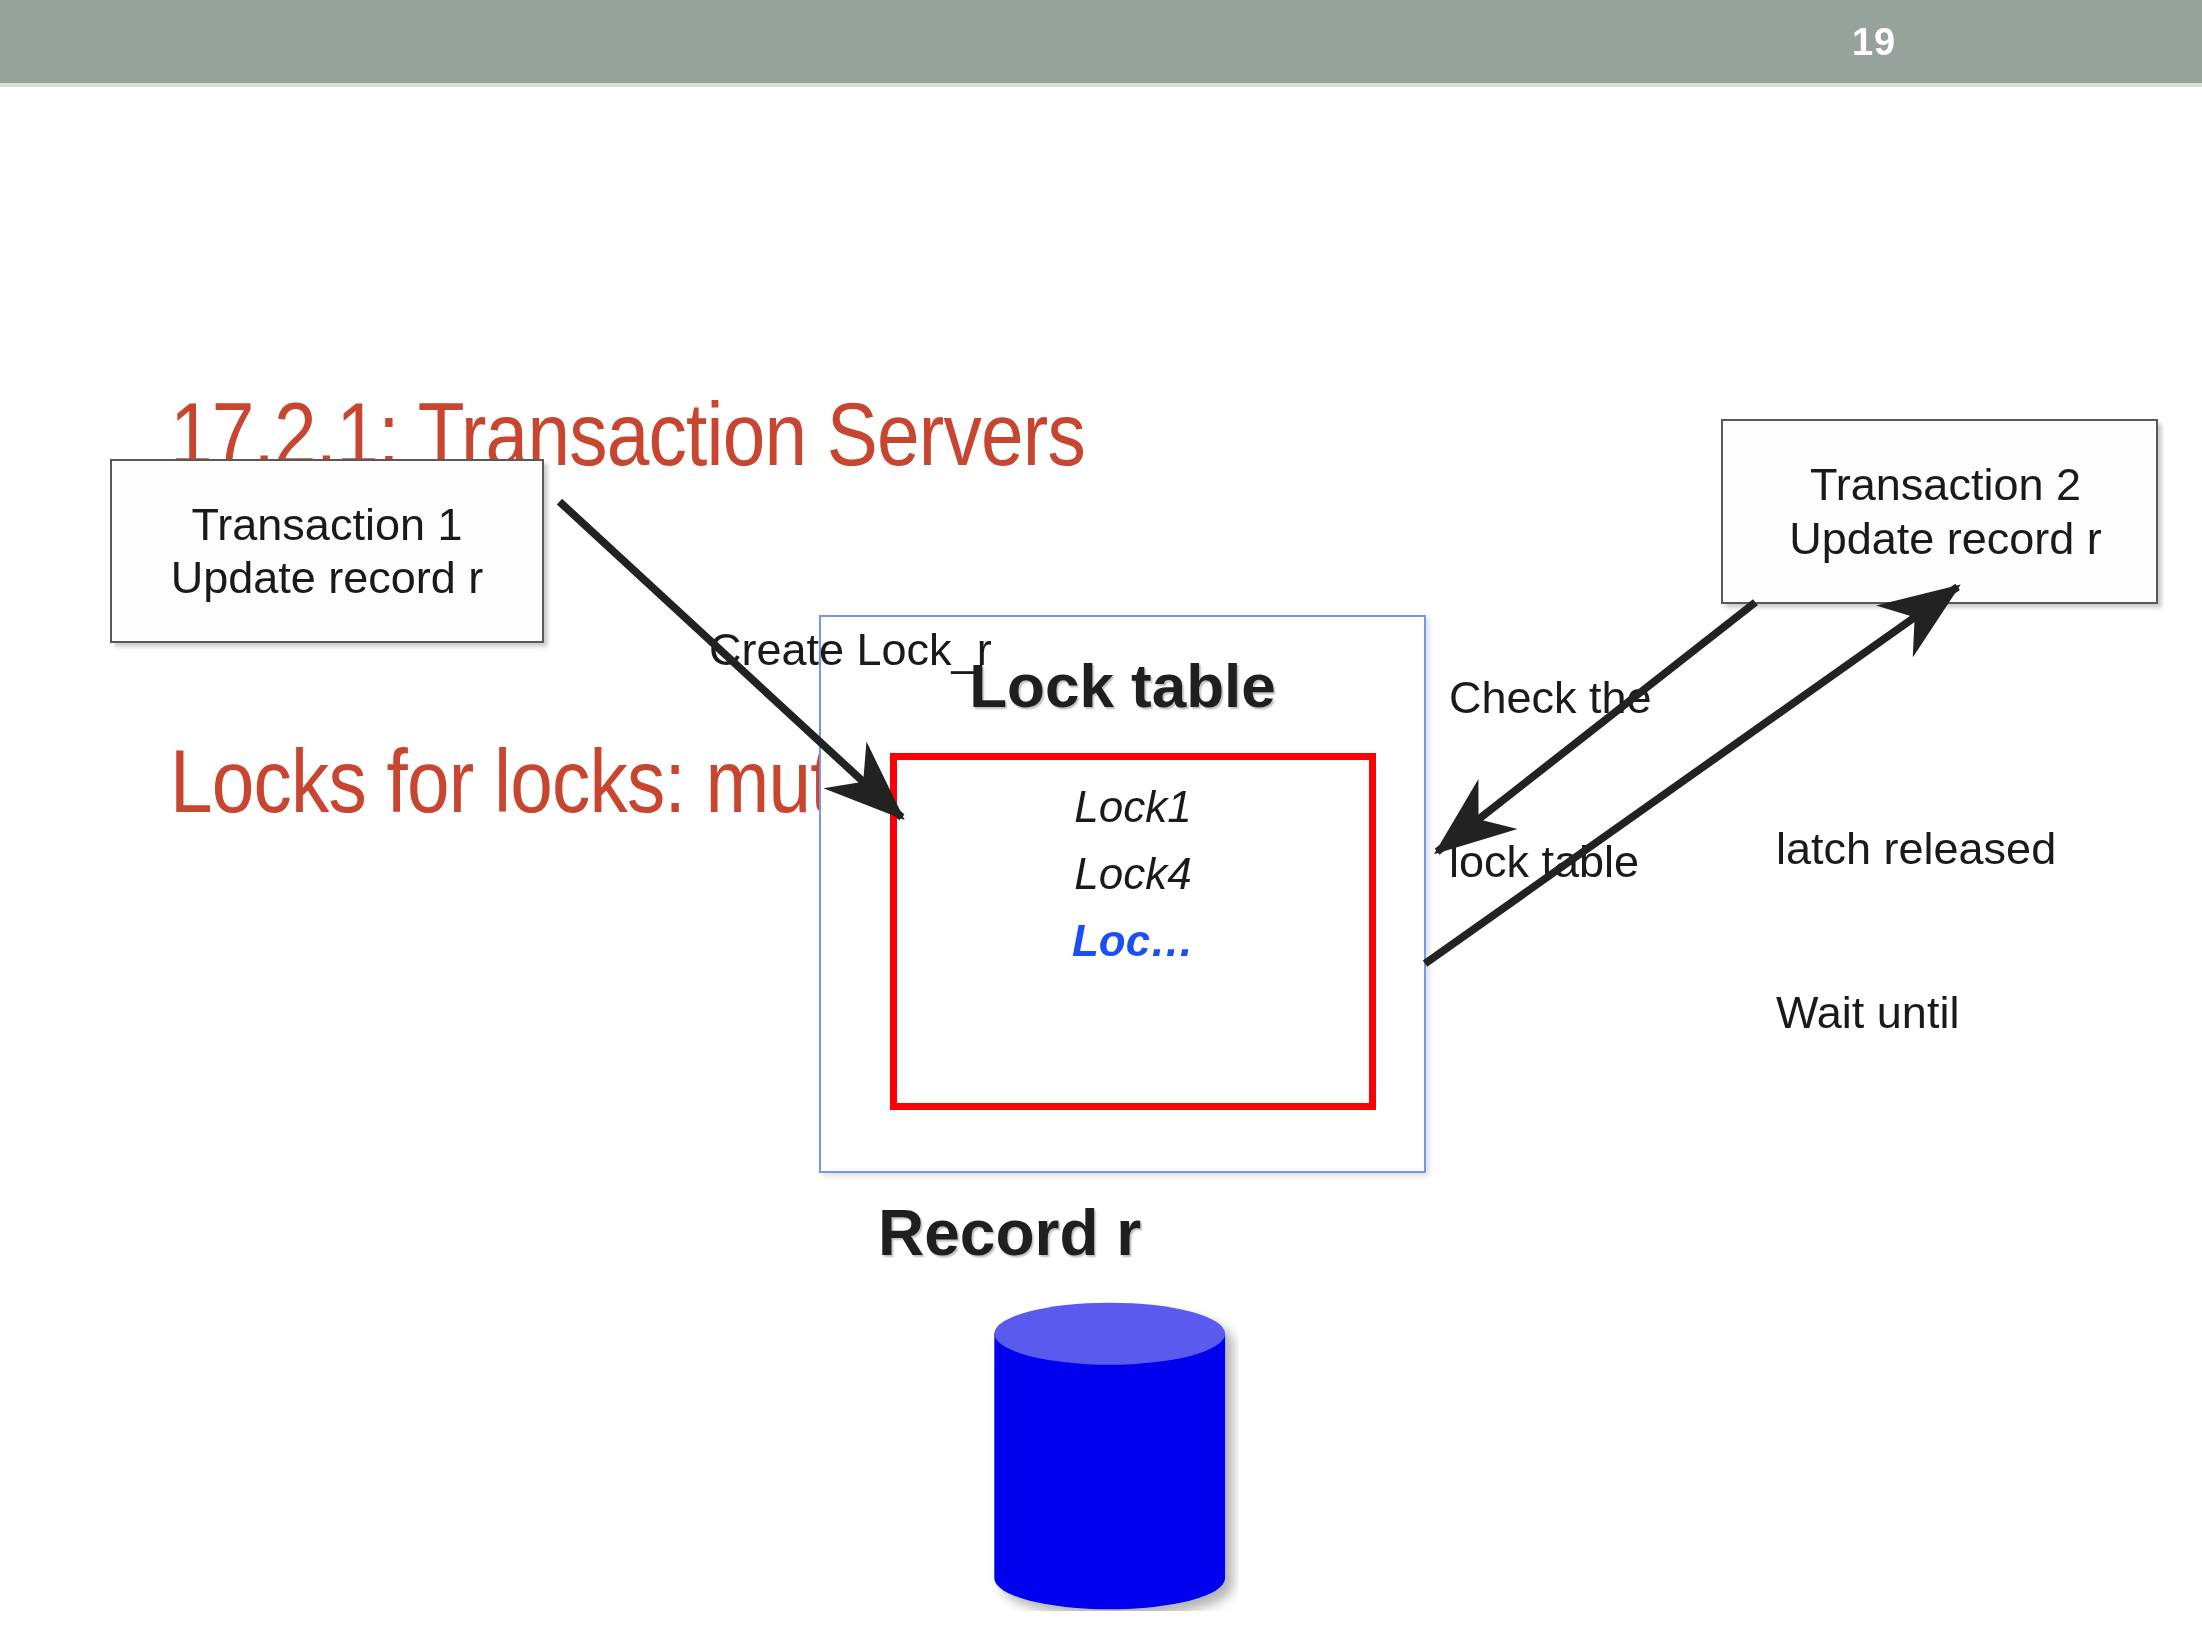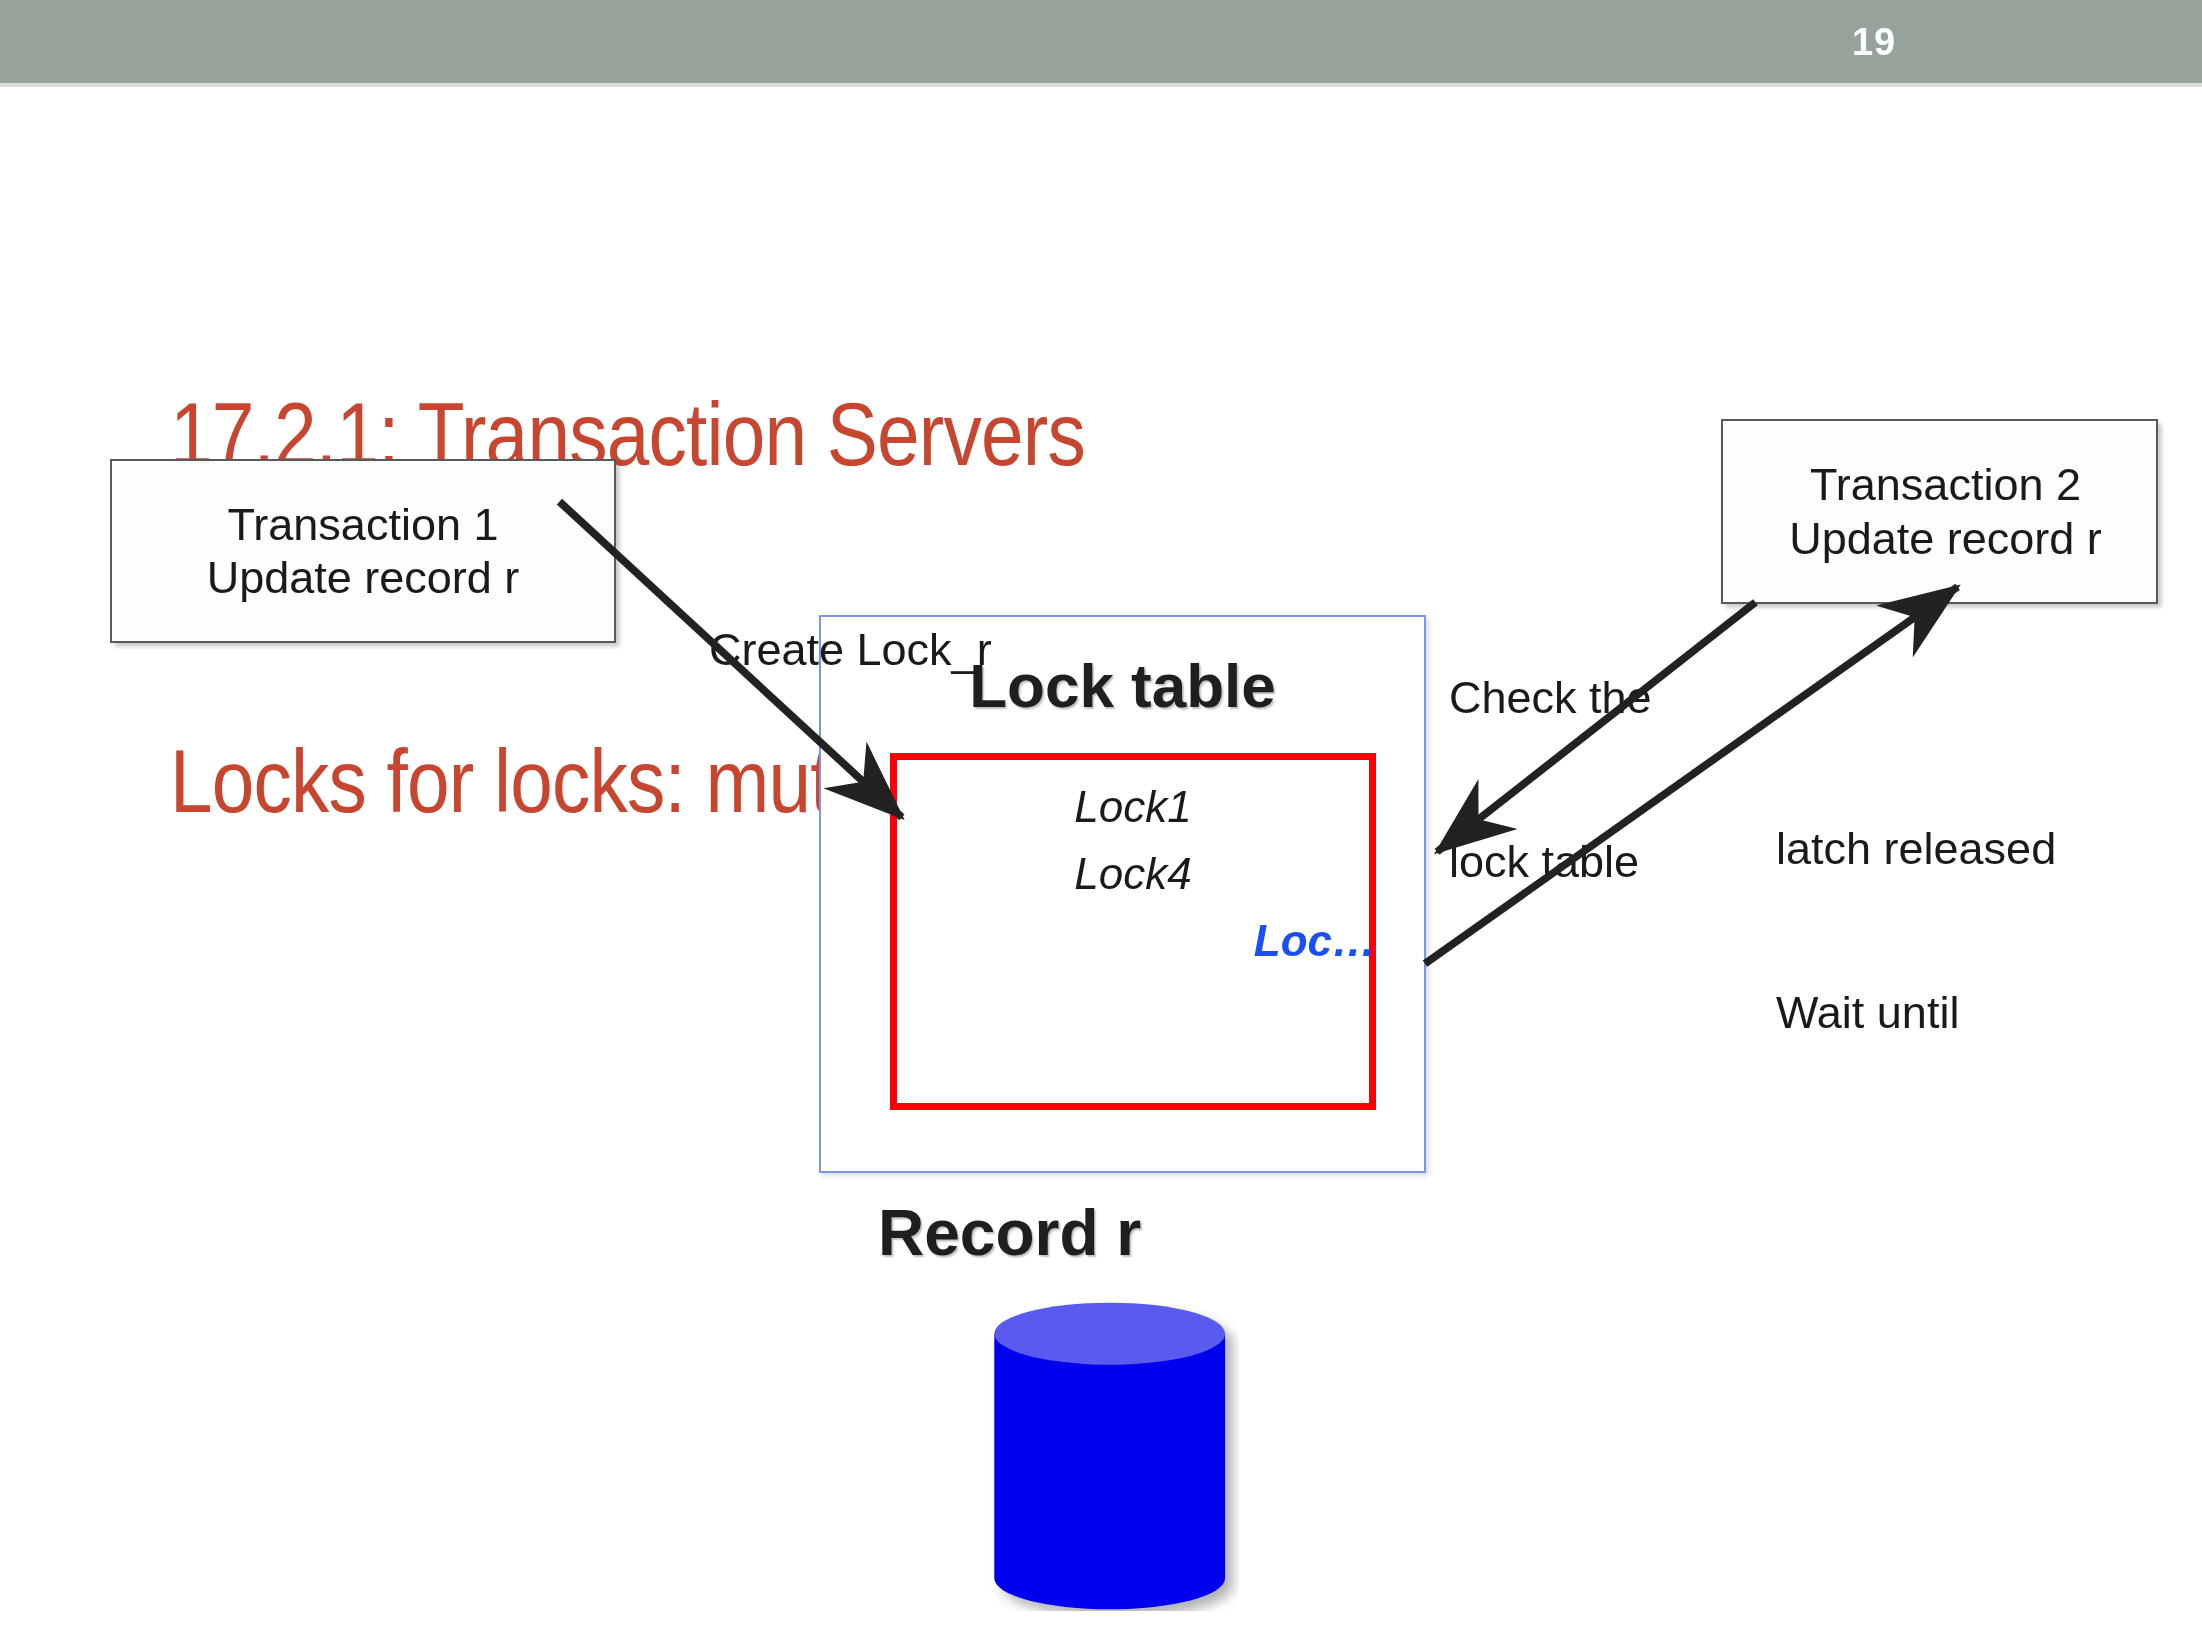--- a/index.html
+++ b/index.html
@@ -69,21 +69,21 @@
     box-shadow: 4.3px 4.3px 4.3px rgba(0,0,0,0.22);
     box-sizing: border-box;
     display: flex;
     flex-direction: column;
     align-items: center;
     justify-content: center;
     font-size: 45px;
     color: #1a1a1a;
     line-height: 1.18;
   }
-  #tx1 { left: 110px;  top: 459px; width: 506px; height: 184px; }
+  #tx1 { left: 110px;  top: 459px; width: 434px; height: 184px; }
   #tx2 { left: 1721px; top: 419px; width: 437px; height: 185px; padding-left: 12px; }
   .txline { display: block; white-space: pre; }
 
   
   #locktable-box {
     position: absolute;
     left: 819px;
     top: 615px;
     width: 607px;
     height: 558px;
@@ -121,21 +121,20 @@
     text-align: center;
     font-size: 44px;
     line-height: 1.52;
     color: #1a1a1a;
     font-style: italic;
   }
   .lock-item { display: block; }
   .lock-item.highlight {
     color: #1a4ff5;
     font-weight: bold;
-    text-align: right;
   }
 
   
   #record-label {
     position: absolute;
     left: 878px;
     top: 1196px;
     width: 499px;
     text-align: left;
     font-size: 64px;

